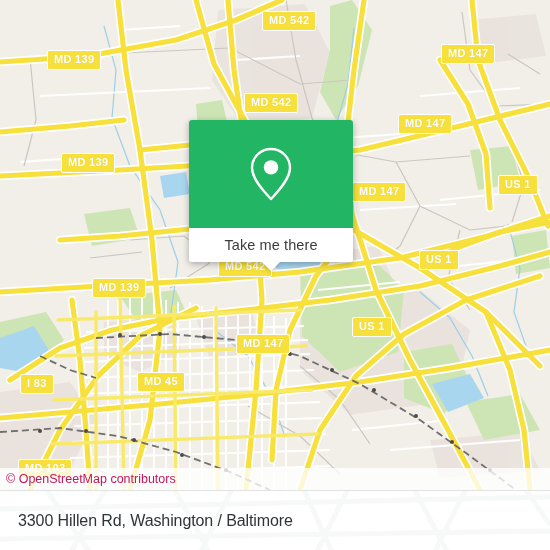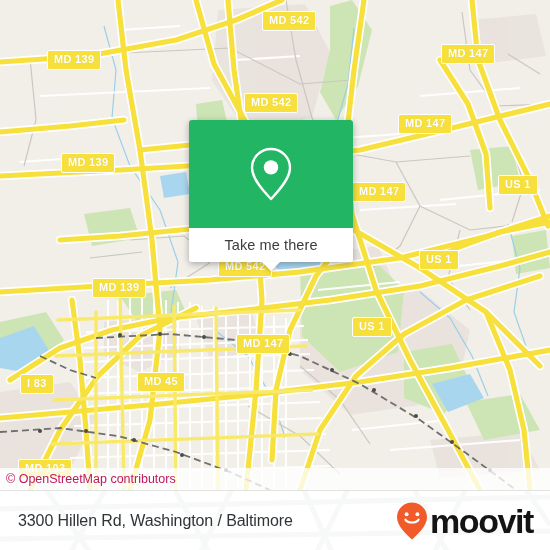--- a/index.html
+++ b/index.html
@@ -406,23 +406,14 @@
         <path d="M410,-10 L452,70"></path>
         <path d="M470,-10 L430,70"></path>
         <path d="M0,18 L550,6"></path>
         <path d="M0,48 L550,40"></path>
         <path d="M520,-10 L550,34"></path>
       </g>
     </svg>
 
     <div id="footer-address">3300 Hillen Rd, Washington / Baltimore</div>
 
-    <div id="footer-logo">
-      <svg width="34" height="40" viewBox="0 0 34 40">
-        <path d="M17 1.5 C8.7 1.5 2 8.1 2 16.3 C2 25.6 12.4 34.2 17 38.5 C21.6 34.2 32 25.6 32 16.3 C32 8.1 25.3 1.5 17 1.5 Z" fill="#f15a29"></path>
-        <circle cx="11.6" cy="13.2" r="1.95" fill="#ffffff"></circle>
-        <circle cx="22.4" cy="13.2" r="1.95" fill="#ffffff"></circle>
-        <path d="M10.4 18.6 C12.6 22.4 21.4 22.4 23.6 18.6" fill="none" stroke="#ffffff" stroke-width="2.1" stroke-linecap="round"></path>
-      </svg>
-      <span id="footer-logo-text">moovit</span>
-    </div>
   </div>
 </div>
 
 </body></html>

